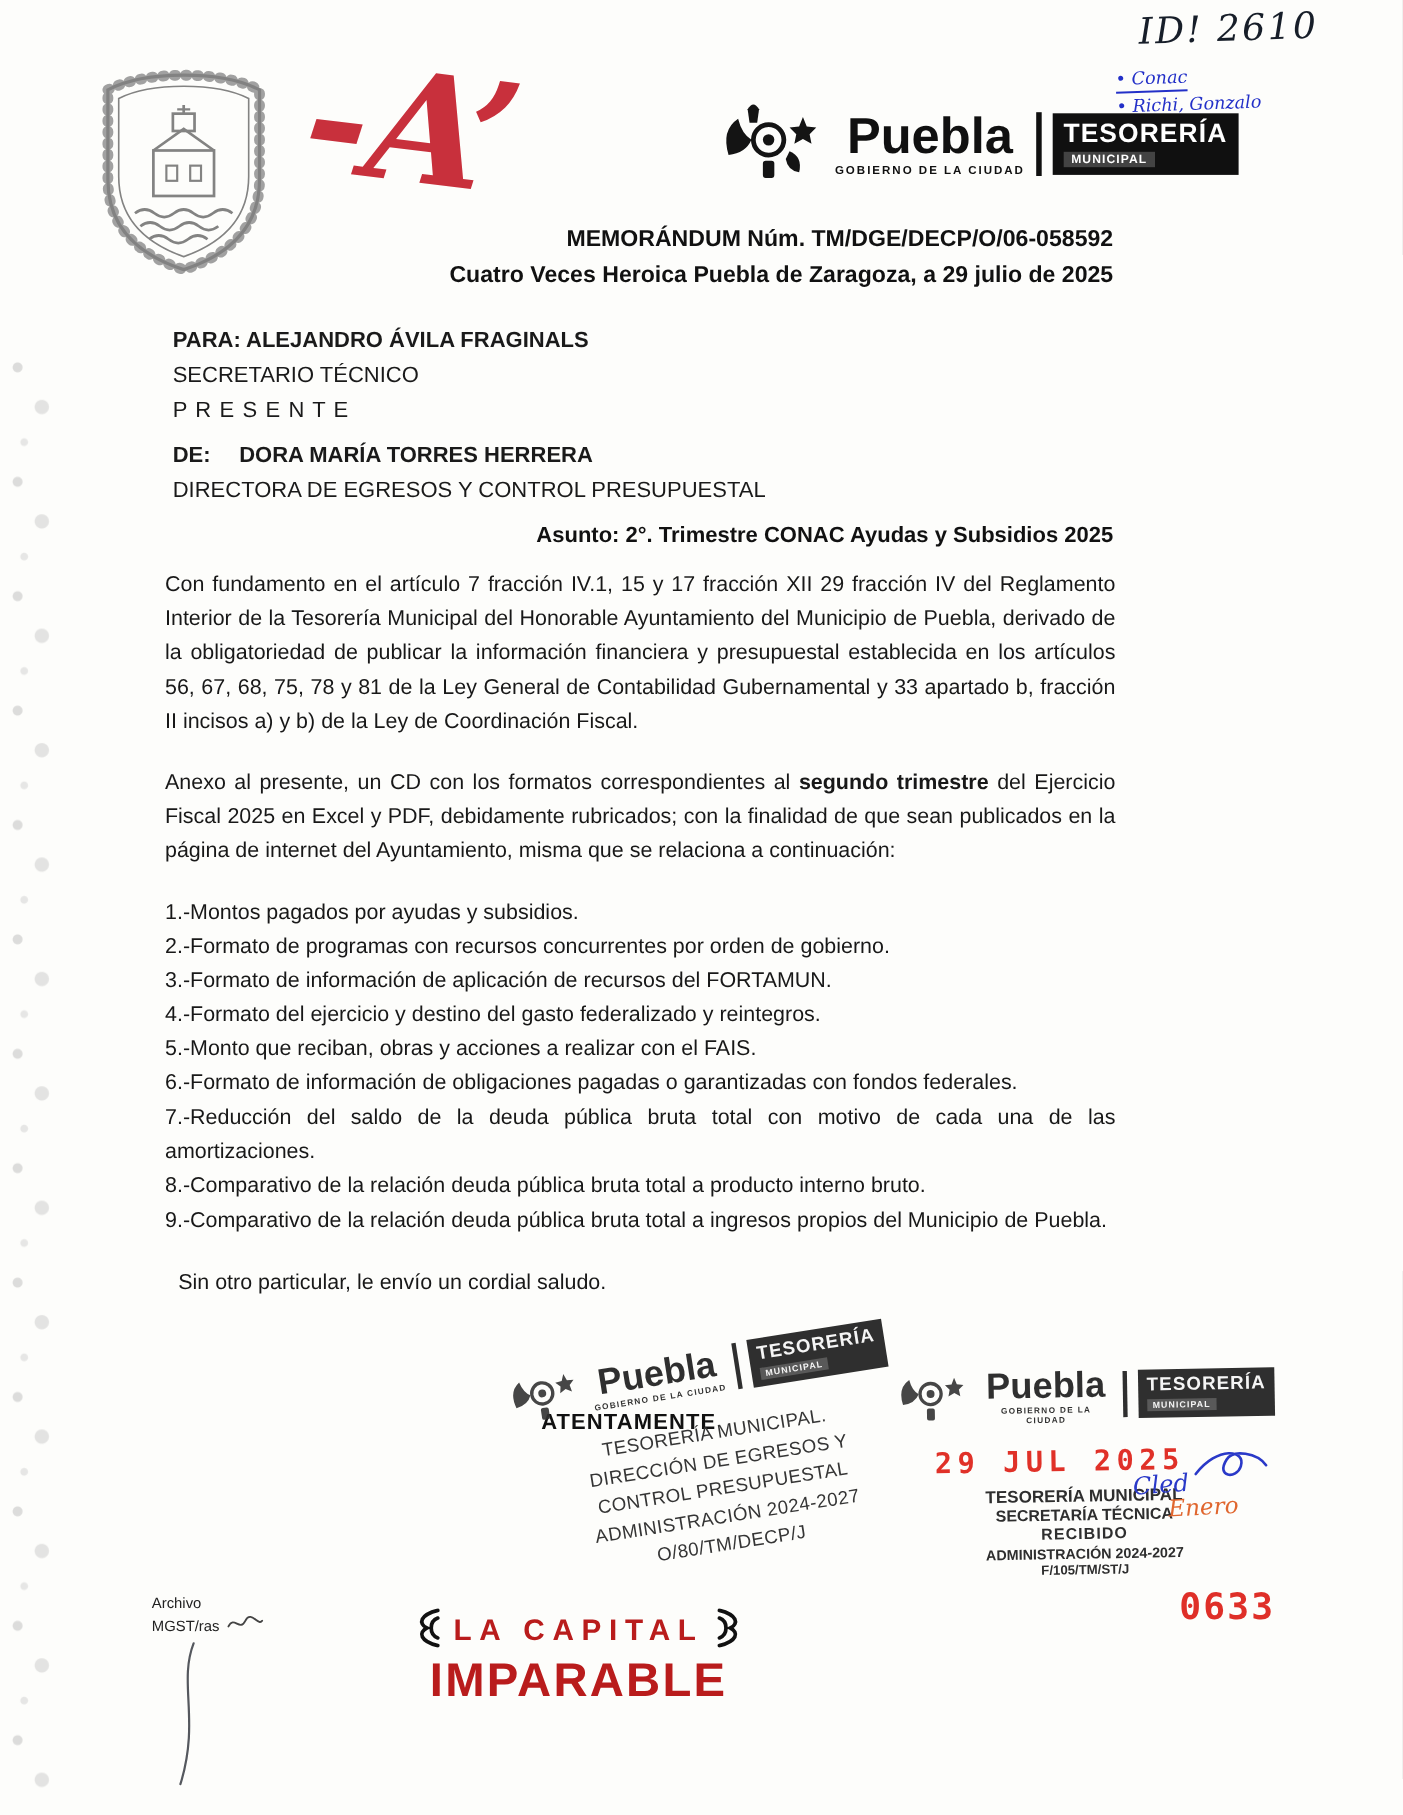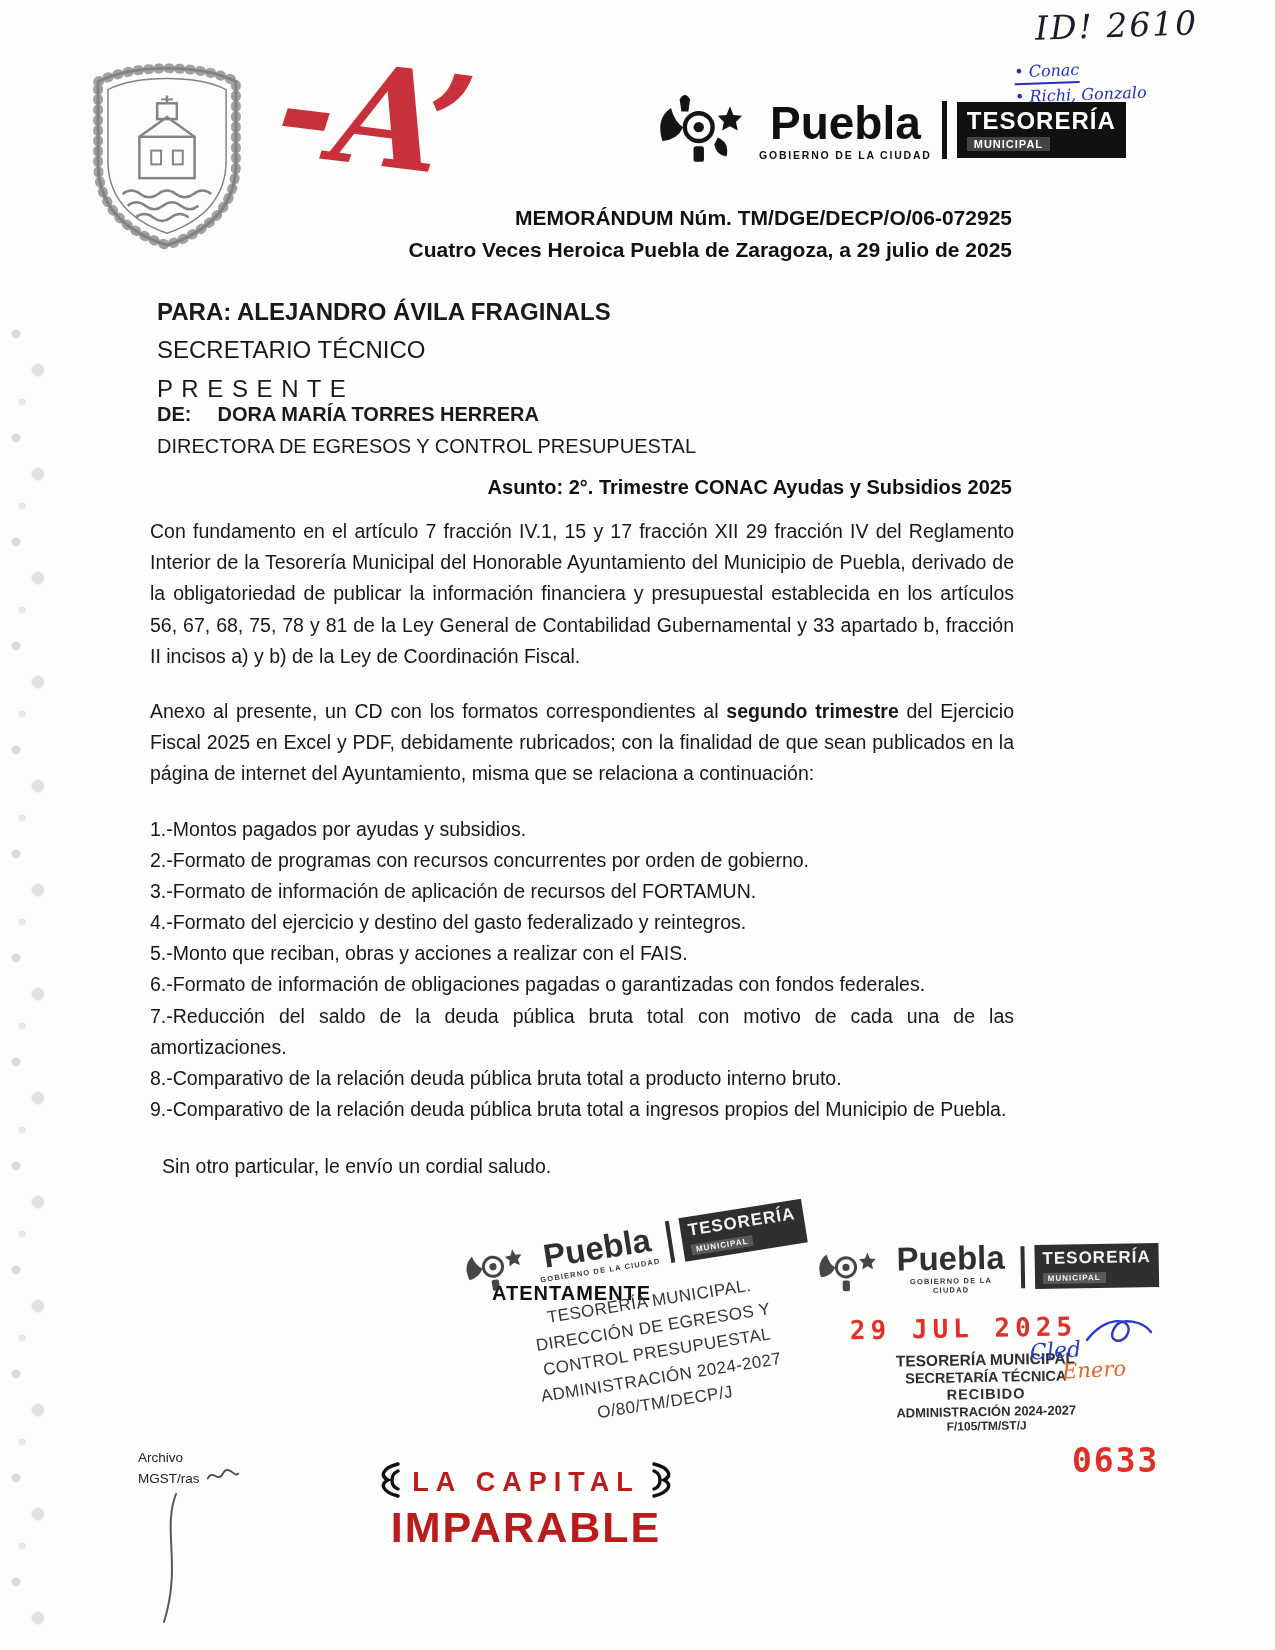--- a/index.html
+++ b/index.html
@@ -60,21 +60,21 @@
   .pb-logo.small .pb-badge-bot { font-size:8px; padding:1px 5px; margin-top:3px; }
   .pb-logo.stamp { filter:grayscale(1) contrast(.92); opacity:.9; }
 
   .logo-header { position:absolute; left:645px; top:88px; }
 
   .memo-block {
     position:absolute; left:348px; top:202px; width:664px;
     text-align:right; font-weight:bold; font-size:21px; line-height:1.5; color:#111;
   }
 
-  .para-block { position:absolute; left:157px; top:293px; font-size:24px; line-height:1.6; }
+  .para-block { position:absolute; left:157px; top:293px; font-size:20px; line-height:1.6; }
   .para-block .b1 { font-weight:bold; }
   .para-block .b3 { letter-spacing:1px; }
 
   .de-block { position:absolute; left:157px; top:398px; font-size:20px; line-height:1.6; }
   .de-row { display:flex; gap:26px; font-weight:bold; }
 
   .asunto {
     position:absolute; left:348px; top:476px; width:664px;
     text-align:right; font-weight:bold; font-size:20px; color:#111;
   }
@@ -192,21 +192,21 @@
       <div class="pb-sub">GOBIERNO DE LA CIUDAD</div>
     </span>
     <span class="pb-bar"></span>
     <span class="pb-badge">
       <div class="pb-badge-top">TESORERÍA</div>
       <div class="pb-badge-bot">MUNICIPAL</div>
     </span>
   </div>
 
   <div class="memo-block">
-    <div>MEMORÁNDUM Núm. TM/DGE/DECP/O/06-072925</div>
+    <div>MEMORÁNDUM Núm. TM/DGE/DECP/O/06-058592</div>
     <div>Cuatro Veces Heroica Puebla de Zaragoza, a 29 julio de 2025</div>
   </div>
 
   <div class="para-block">
     <div class="b1">PARA: ALEJANDRO ÁVILA FRAGINALS</div>
     <div class="b2">SECRETARIO TÉCNICO</div>
     <div class="b3">P R E S E N T E</div>
   </div>
 
   <div class="de-block">

